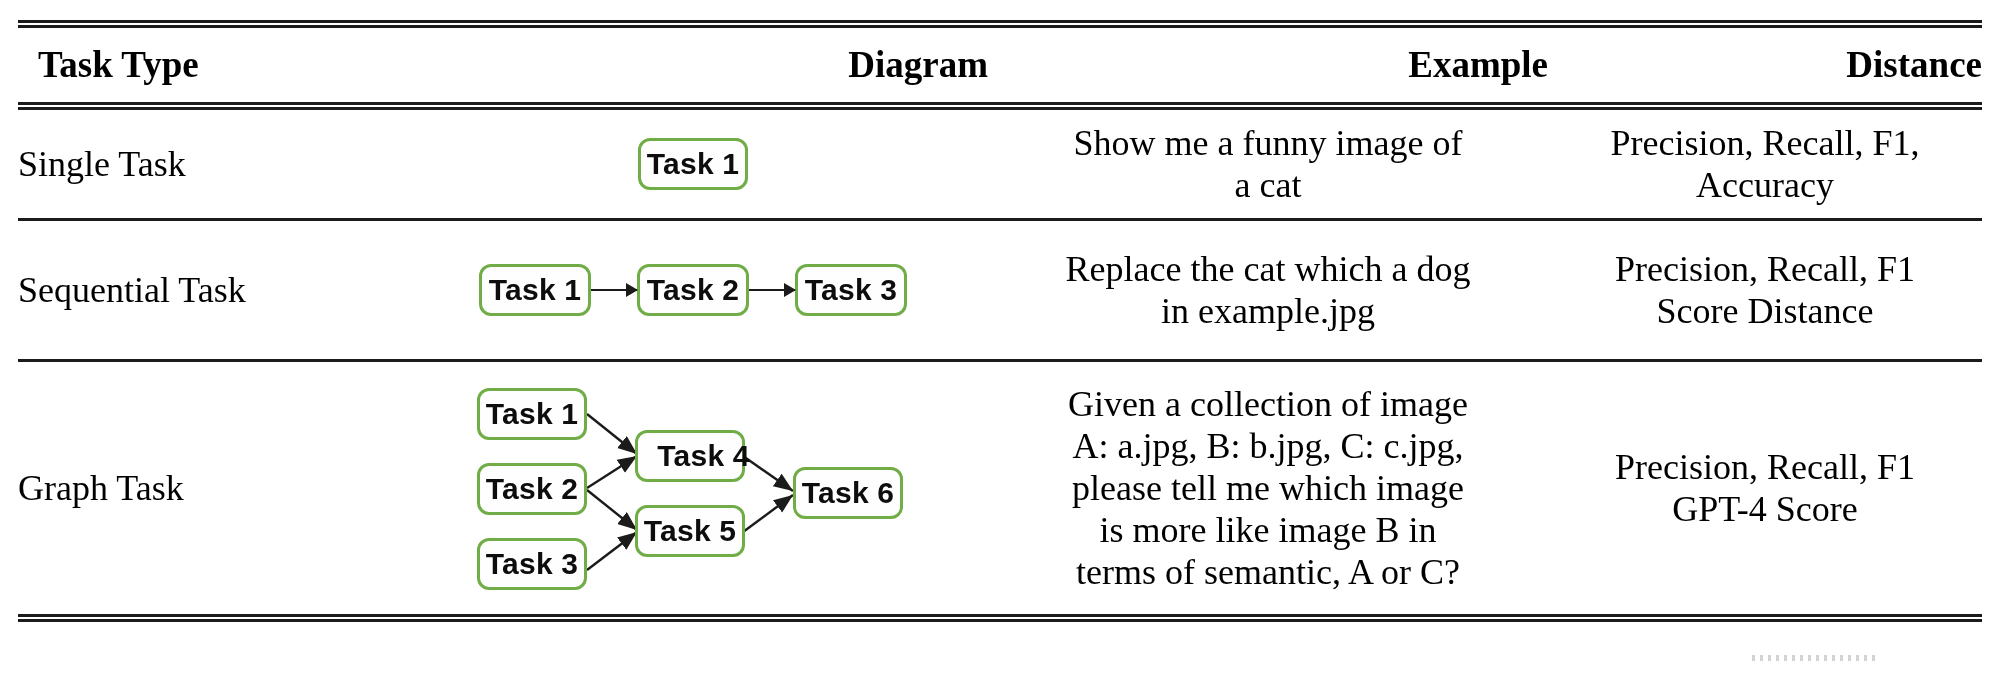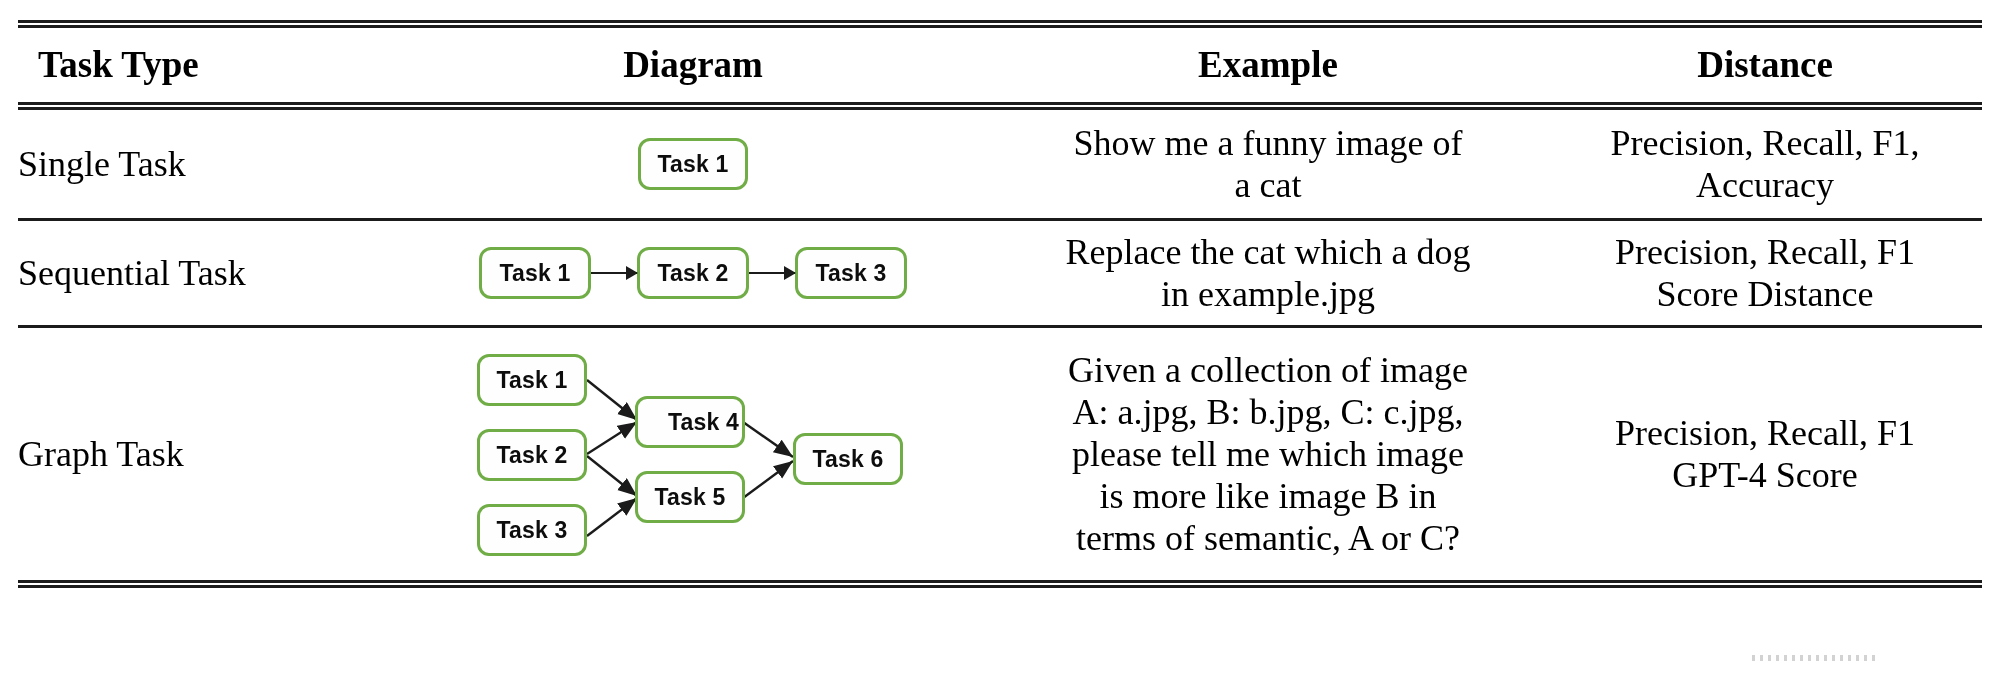--- a/index.html
+++ b/index.html
@@ -52,21 +52,21 @@
     line-height: 0;
   }
   .rule.thin { height: 3px; }
   .rule-cell { padding: 0 !important; }
 
   
   .hdr {
     font-weight: bold;
     font-size: 37px;
     line-height: 1.05;
-    text-align: center;
+    text-align: right;
     font-family: "Liberation Serif", serif;
   }
   .hdr.left { text-align: left; padding-left: 20px; }
 
   
   .cell-text {
     font-size: 36px;
     line-height: 1.17;
     text-align: center;
     font-family: Liberation Serif, serif;
@@ -80,21 +80,21 @@
   }
 
   
   .node {
     box-sizing: border-box;
     border: 3px solid #70ad47;
     border-radius: 12px;
     background: #fefefe;
     font-family: "Liberation Sans", sans-serif;
     font-weight: bold;
-    font-size: 23px;
+    font-size: 30px;
     color: #0d0d0d;
     display: flex;
     align-items: center;
     justify-content: center;
     letter-spacing: 0.2px;
     white-space: nowrap;
   }
 
   
   .diagram-wrap {
@@ -238,21 +238,21 @@
         </div>
       </td>
     </tr>
 
     <tr>
       <td class="rule-cell" colspan="4">
         <div class="rule thin"></div>
       </td>
     </tr>
 
-    <tr style="height:104px;margin-left:28px;">
+    <tr style="height:138px;margin-left:28px;">
       <td class="cell-type">Sequential Task</td>
 
       <td>
         <div class="diagram-wrap diag-seq">
           <div class="seq-inner">
             <div class="node">Task 1</div>
             <div class="arrow-h"></div>
             <div class="node">Task 2</div>
             <div class="arrow-h"></div>
             <div class="node">Task 3</div>

